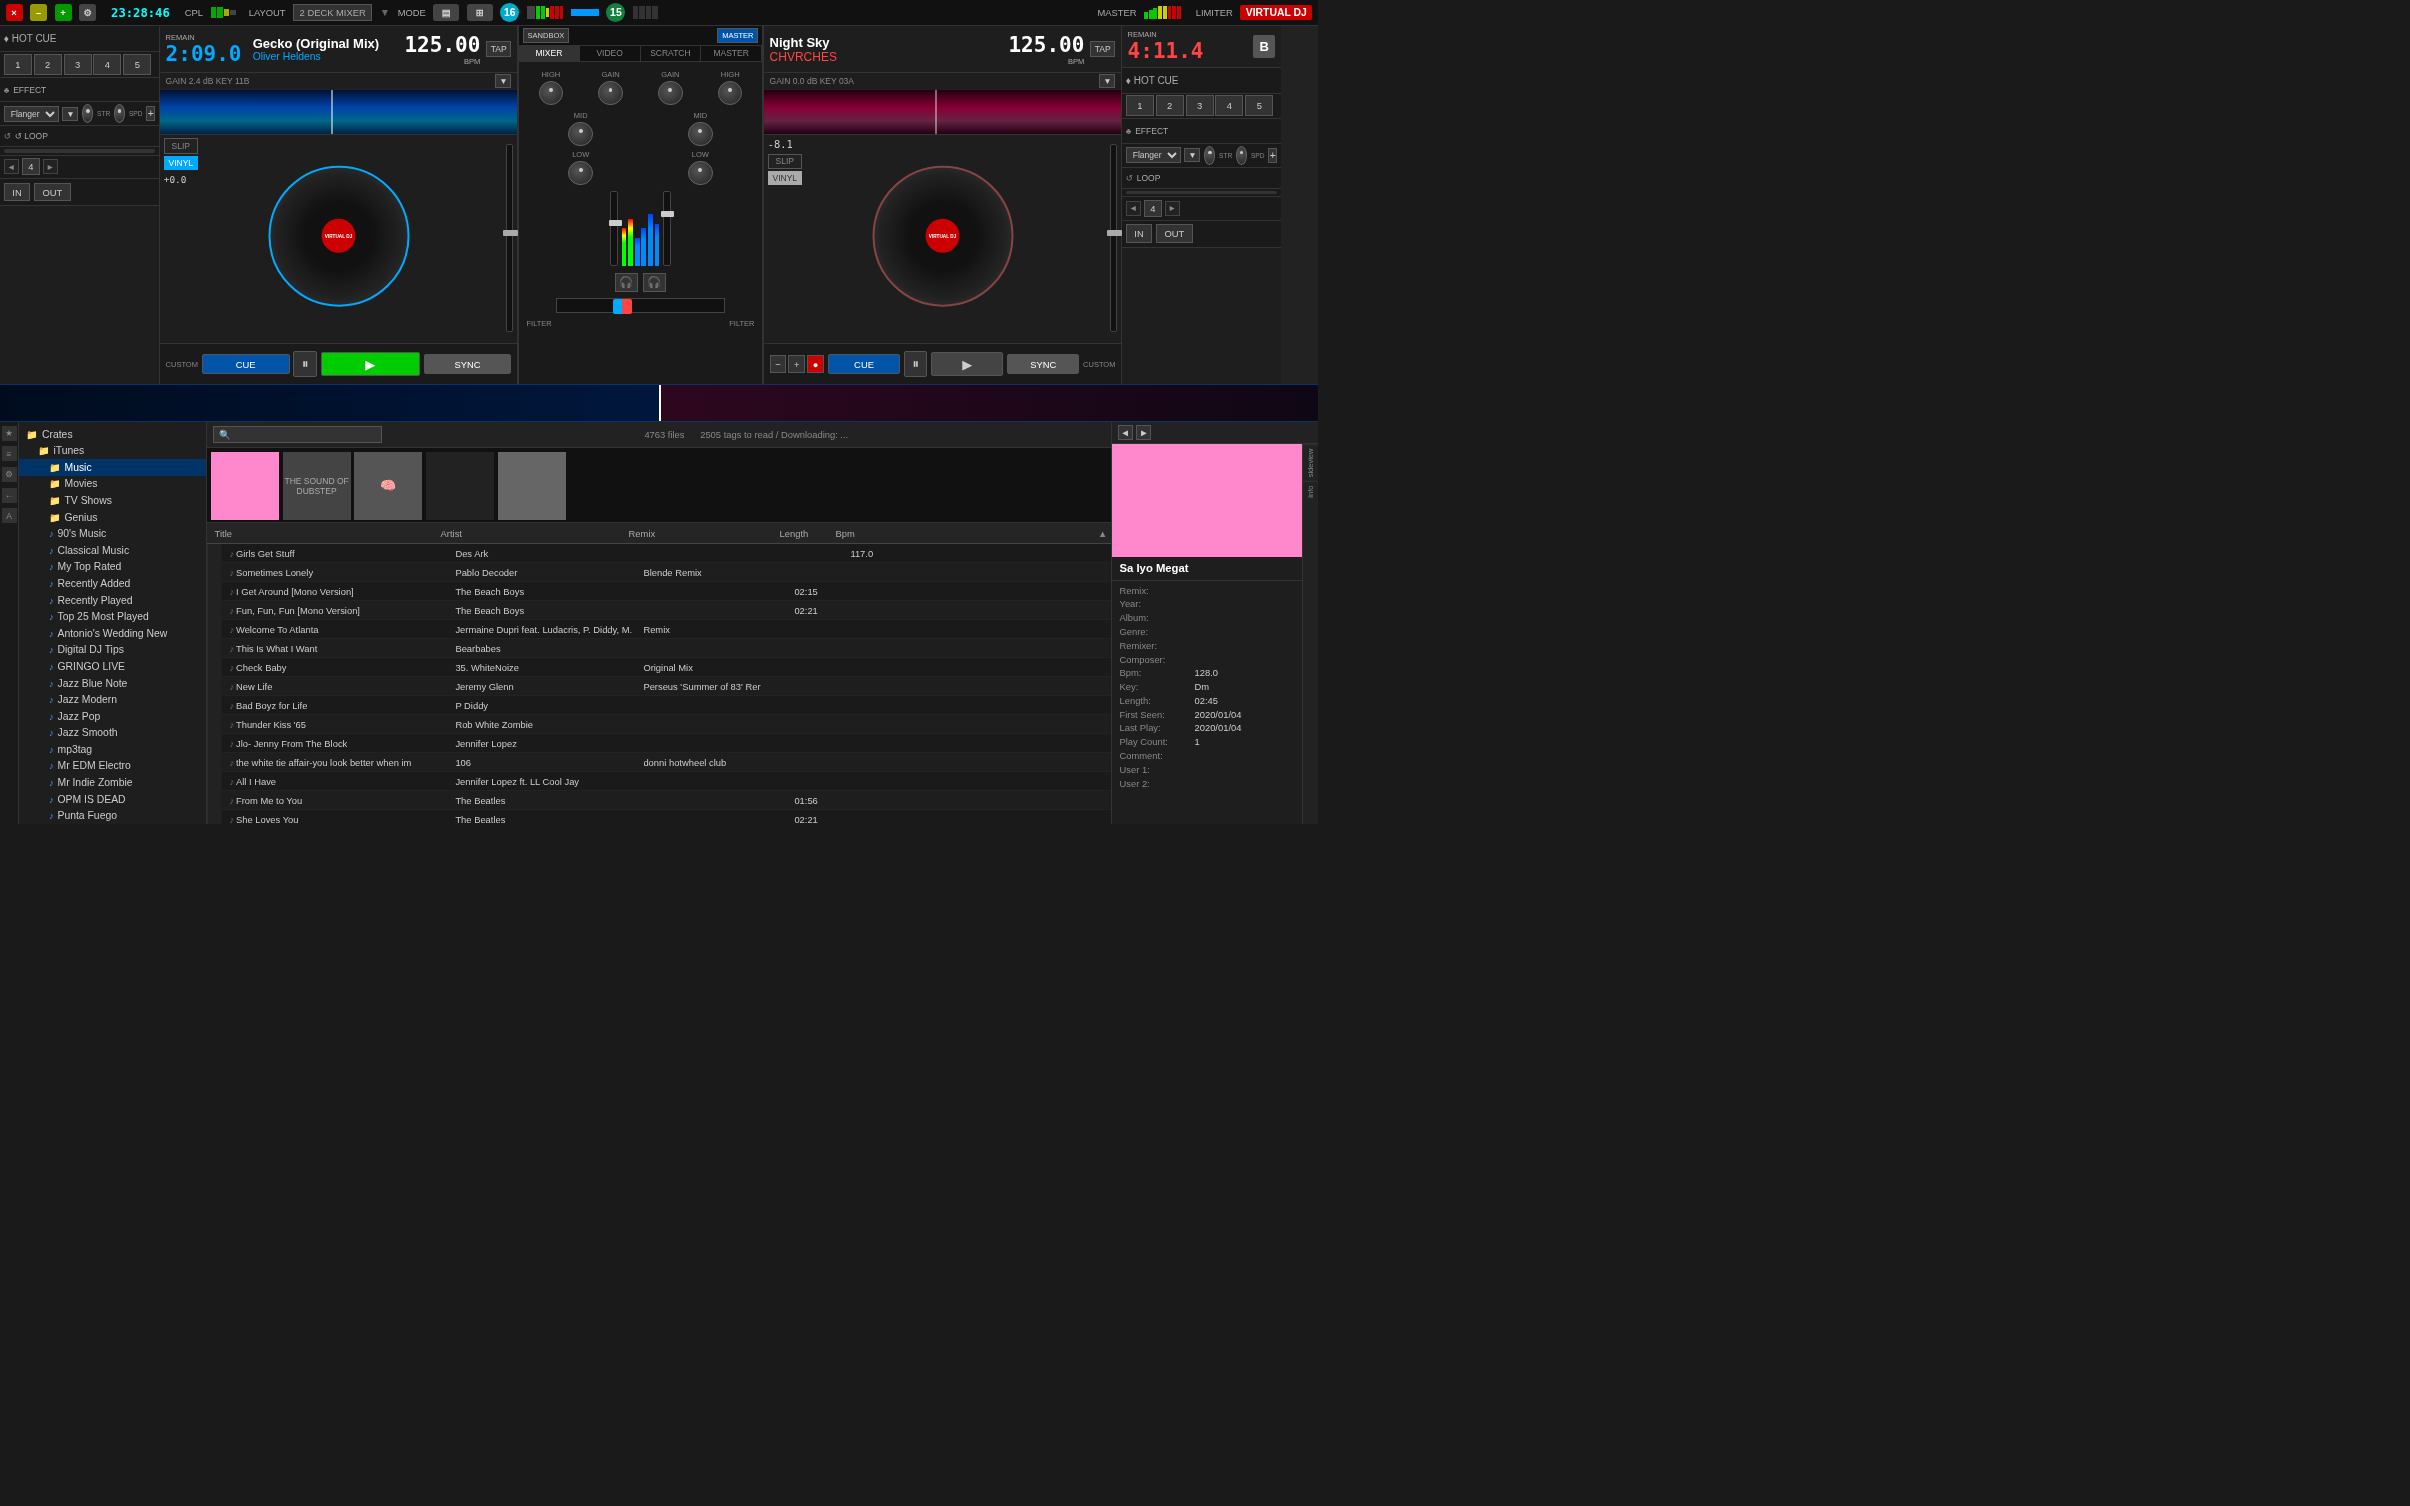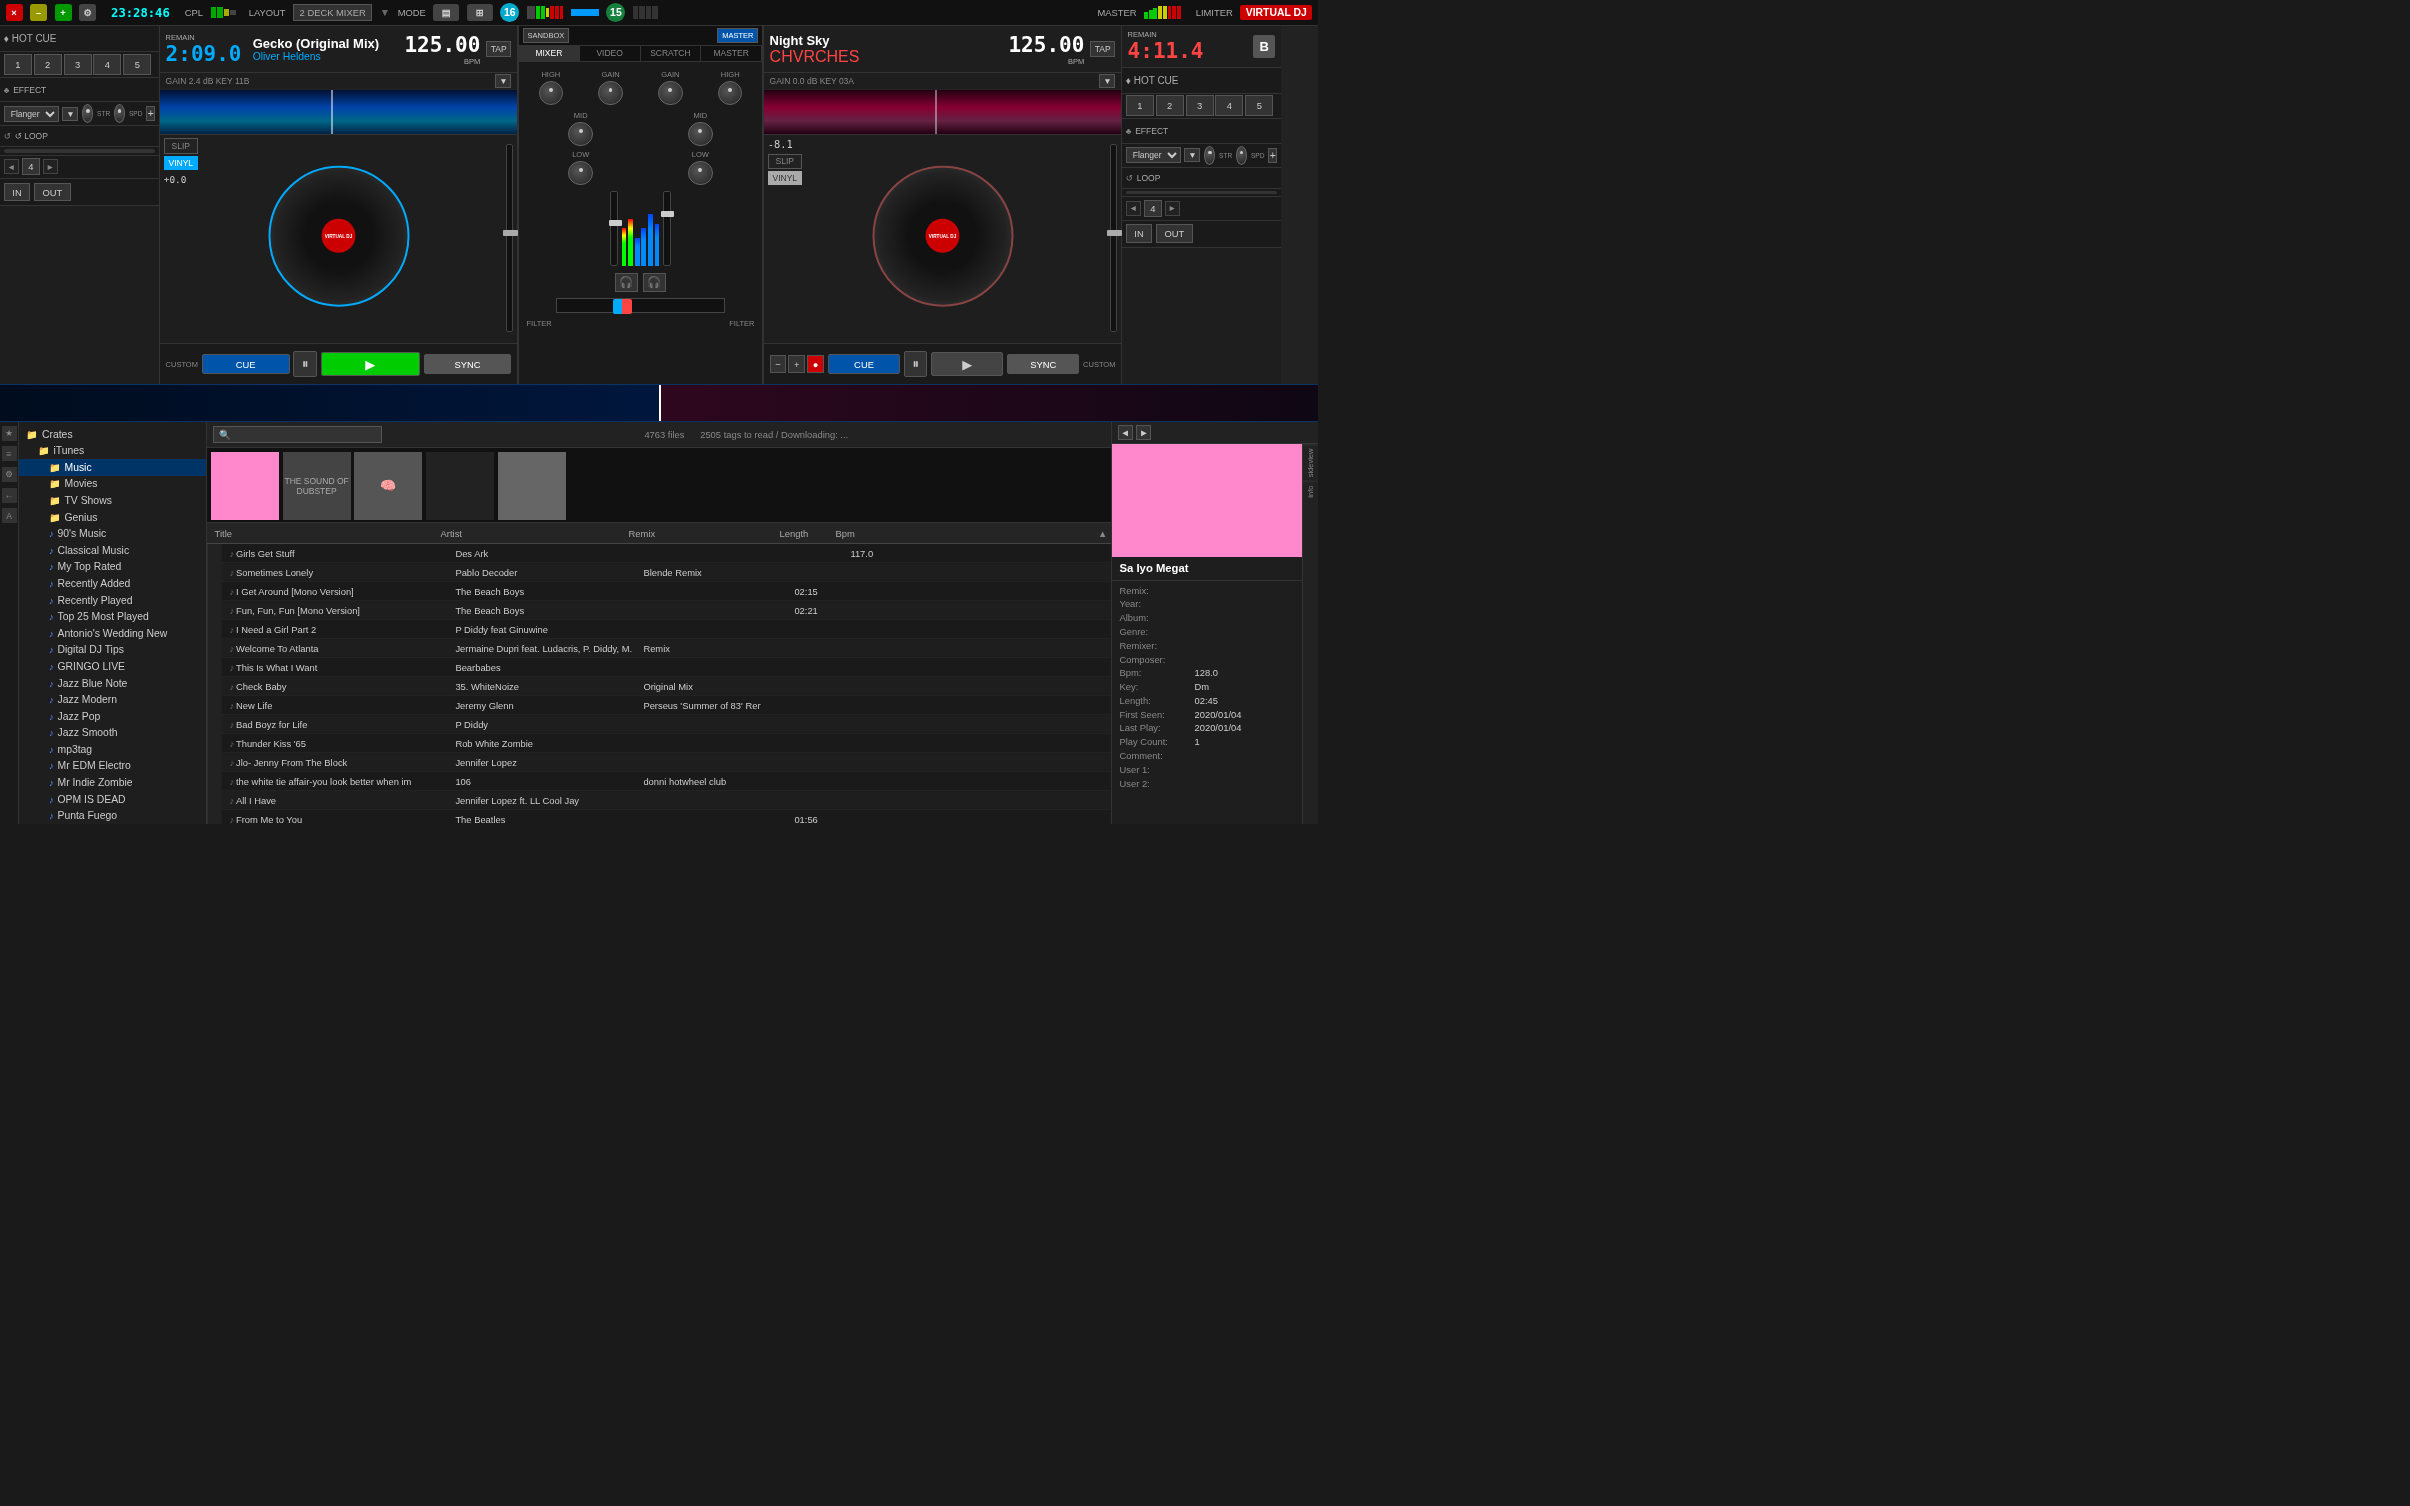--- a/index.html
+++ b/index.html
@@ -897,21 +897,21 @@
         <span style="font-size:7.5px;color:#888;">FILTER</span>
       </div>
     </div>
   </div>
 
   <div style="flex:1;background:#1e1e1e;border-left:0.9px solid #333;display:flex;flex-direction:column;max-width:358px;">
 
     <div style="display:flex;align-items:center;padding:3.8px 5.6px;gap:5.6px;height:47px;border-bottom:0.9px solid #333;">
       <div style="flex:1;">
         <div style="font-size:13px;font-weight:bold;color:#fff;">Night Sky</div>
-        <div style="font-size:16px;color:#ff4444;">CHVRCHES</div>
+        <div style="font-size:12px;color:#ff4444;">CHVRCHES</div>
       </div>
       <div style="text-align:right;">
         <div style="font-size:21px;font-weight:bold;color:#fff;font-family:monospace;">125.00</div>
         <div style="font-size:7.5px;color:#aaa;">BPM</div>
       </div>
       <button class="tap-btn">TAP</button>
     </div>
 
     <div style="padding:0.9px 5.6px;font-size:8.5px;color:#888;border-bottom:0.9px solid #222;display:flex;align-items:center;gap:5.6px;">
       <span>GAIN 0.0 dB KEY 03A</span>
@@ -1206,27 +1206,20 @@
         <span class="td td-bpm"></span>
       </div>
           <div class="table-row">
         <span class="td td-title"><span class="music-note">♪</span>Fun, Fun, Fun [Mono Version]</span>
         <span class="td td-artist">The Beach Boys</span>
         <span class="td td-remix"></span>
         <span class="td td-length">02:21</span>
         <span class="td td-bpm"></span>
       </div>
           <div class="table-row">
-        <span class="td td-title"><span class="music-note">♪</span>I Need a Girl Part 2</span>
-        <span class="td td-artist">P Diddy feat Ginuwine</span>
-        <span class="td td-remix"></span>
-        <span class="td td-length"></span>
-        <span class="td td-bpm"></span>
-      </div>
-          <div class="table-row">
         <span class="td td-title"><span class="music-note">♪</span>Welcome To Atlanta</span>
         <span class="td td-artist">Jermaine Dupri feat. Ludacris, P. Diddy, M.</span>
         <span class="td td-remix">Remix</span>
         <span class="td td-length"></span>
         <span class="td td-bpm"></span>
       </div>
           <div class="table-row">
         <span class="td td-title"><span class="music-note">♪</span>This Is What I Want</span>
         <span class="td td-artist">Bearbabes</span>
         <span class="td td-remix"></span>

